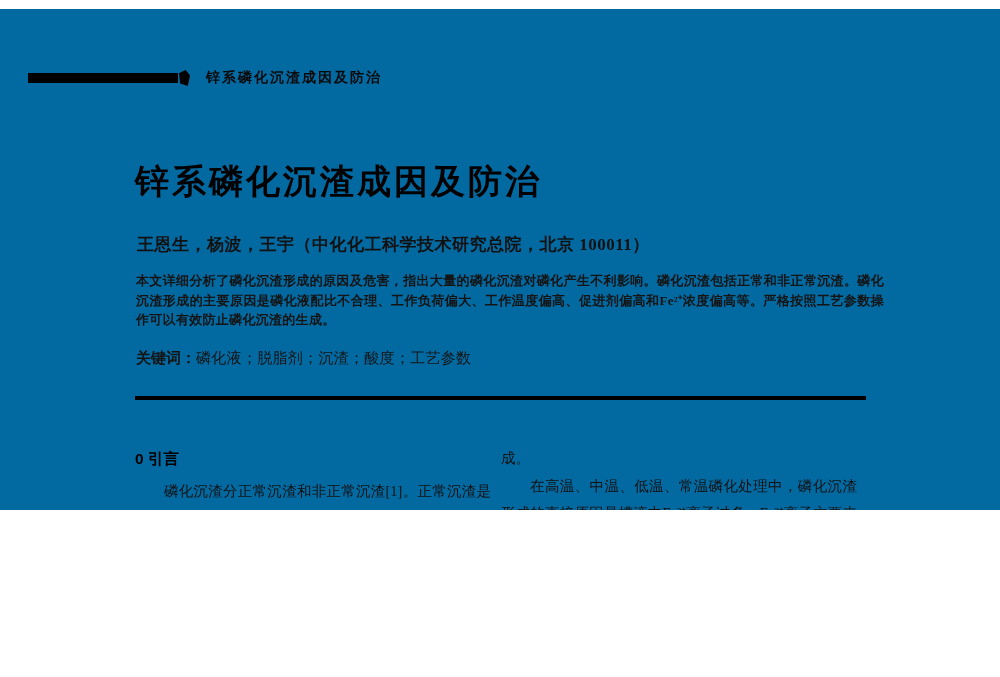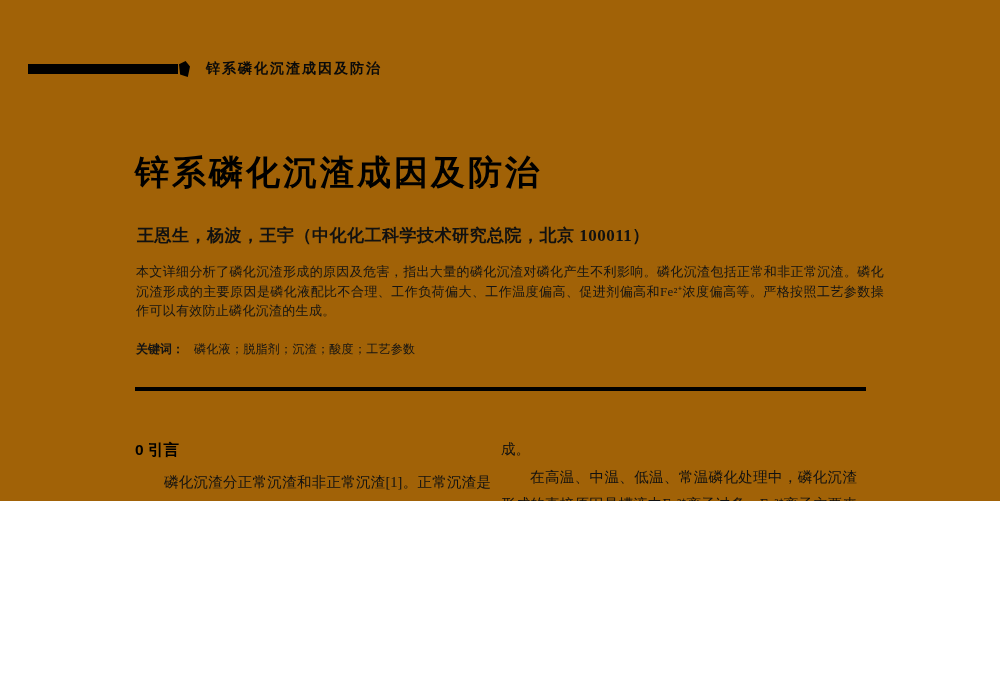--- a/index.html
+++ b/index.html
@@ -4,24 +4,25 @@
 <style>
   html, body {
     margin: 0;
     padding: 0;
     background: #ffffff;
   }
   .page {
     position: relative;
     width: 1000px;
     height: 501px;
-    background: #a16207;
+    background: #0369a1;
     overflow: hidden;
     color: #141414;
     font-family: "Liberation Serif", serif;
+    margin-top: 9px;
   }
 
   
   .running-header {
     position: absolute;
     left: 28px;
     top: 56px;
     width: 830px;
     height: 26px;
     display: flex;
@@ -89,28 +90,29 @@
   }
   .abstract-label {
     flex: 0 0 58px;
     font-weight: bold;
     white-space: nowrap;
   }
   .abstract-text {
     flex: 1;
     text-align: justify;
     letter-spacing: 0.3px;
+    font-weight: bold;
   }
   .keywords-row {
     position: absolute;
     left: 136px;
     top: 340px;
     width: 748px;
     display: flex;
-    font-size: 12px;
+    font-size: 15px;
     line-height: 19.5px;
   }
   .keywords-label {
     flex: 0 0 58px;
     font-weight: bold;
     white-space: nowrap;
   }
   .keywords-text {
     flex: 1;
     letter-spacing: 0.3px;

